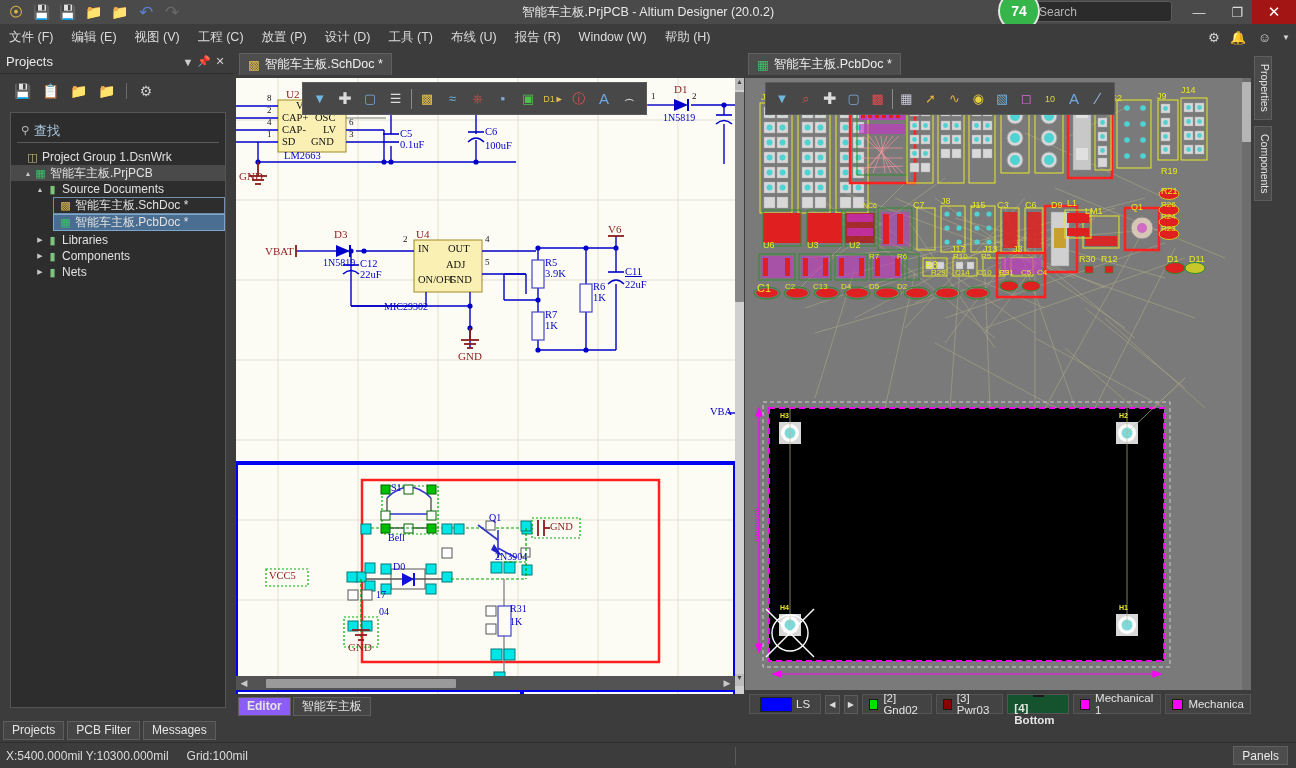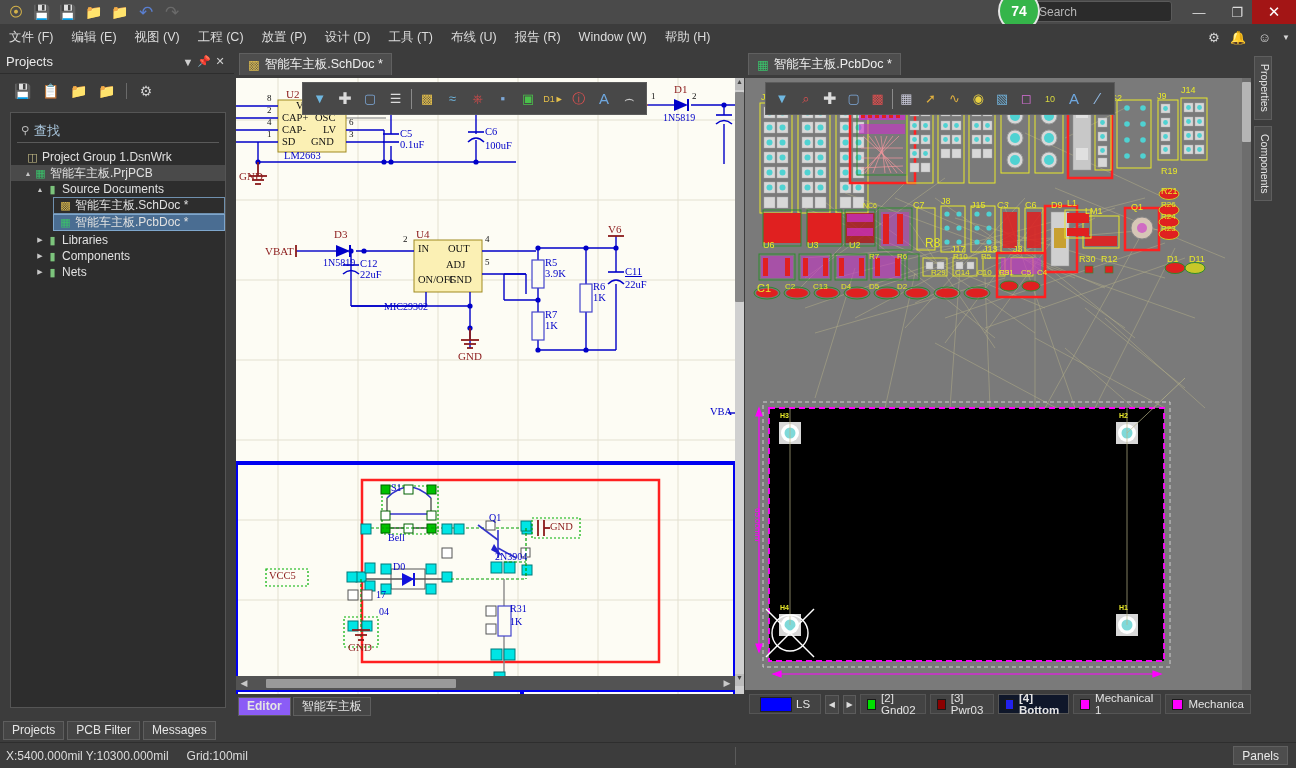--- a/index.html
+++ b/index.html
@@ -86,21 +86,21 @@
     background:#7a7a7a; overflow:hidden; }
   #pcb-vscroll { position:absolute; right:0; top:28px; width:9px; height:612px; background:#6d6d6d; }
   #pcb-toolbar { position:absolute; left:403px; top:32px; width:350px; height:33px;
     background:#484848; border:1px solid #5c5c5c; display:flex; align-items:center;
     justify-content:space-around; padding:0 4px; z-index:6; }
   #layer-bar { position:absolute; left:0; bottom:0; width:506px; height:28px;
     background:#3c3c3c; display:flex; align-items:center; gap:4px; padding-left:4px; }
   .lswatch { width:32px; height:15px; border:1px solid #222; }
   .ltab { display:flex; align-items:center; gap:5px; height:20px; padding:0 6px;
     font-size:11.5px; color:#e4e4e4; border:1px solid #555; background:#434343; }
-  .ltab.active { background:#0f172a; font-weight:bold; }
+  .ltab.active { background:#14532d; font-weight:bold;flex-direction:column; }
   .lchip { width:11px; height:11px; border:1px solid #1a1a1a; }
   .navarrow { width:17px; height:19px; background:#464646; border:1px solid #5c5c5c;
     display:flex; align-items:center; justify-content:center; color:#ddd; font-size:8px; }
 
   
   #right-rail { position:absolute; left:1252px; top:50px; width:22px; height:668px; background:#3c3c3c; }
   .vtab { width:18px; margin:6px 0 0 2px; padding:7px 0; background:#4a4a4a;
     border:1px solid #5e5e5e; color:#e4e4e4; font-size:10.5px;
     writing-mode:vertical-rl; text-align:center; }
 
@@ -127,20 +127,21 @@
 <div id="titlebar">
   <div id="titlebar-icons">
     <span class="tb-ico" style="color:#d4b24a;">⦿</span>
     <span class="tb-ico" style="color:#9aa7d0;">💾</span>
     <span class="tb-ico" style="color:#9aa7d0;">💾</span>
     <span class="tb-ico" style="color:#e0a63c;">📁</span>
     <span class="tb-ico" style="color:#e0a63c;">📁</span>
     <span class="tb-ico" style="color:#5a7fd0;font-size:17px;">↶</span>
     <span class="tb-ico" style="color:#6a6a6a;font-size:17px;">↷</span>
   </div>
+  <div id="title-text">智能车主板.PrjPCB - Altium Designer (20.0.2)</div>
   <div id="search-box">Search</div>
   <div id="badge74">74</div>
   <div class="wbtn" id="btn-min">—</div>
   <div class="wbtn" id="btn-max">❐</div>
   <div class="wbtn" id="btn-close">✕</div>
 </div>
 
 <div id="menubar">
   <span class="menu-item">文件 (F)</span>
   <span class="menu-item">编辑 (E)</span>
@@ -1161,21 +1162,21 @@
       <span class="pcbtext" style="left:416px;top:134px;font-size:8px;">R24</span>
       <span class="pcbtext" style="left:416px;top:146px;font-size:8px;">R23</span>
       <span class="pcbtext" style="left:322px;top:120px;font-size:9px;">L1</span>
       <span class="pcbtext" style="left:334px;top:176px;font-size:9px;">R30</span>
       <span class="pcbtext" style="left:356px;top:176px;font-size:9px;">R12</span>
       <span class="pcbtext" style="left:422px;top:176px;font-size:9px;">D1</span>
       <span class="pcbtext" style="left:444px;top:176px;font-size:9px;">D11</span>
       <span class="pcbtext" style="left:254px;top:190px;font-size:8px;">R31</span>
       <span class="pcbtext" style="left:124px;top:174px;font-size:8px;">R7</span>
       <span class="pcbtext" style="left:152px;top:174px;font-size:8px;">R6</span>
-      <span class="pcbtext" style="left:180px;top:158px;font-size:12px;">R8</span>
+      <span class="pcbtext" style="left:180px;top:182px;font-size:10px;">R8</span>
       <span class="pcbtext" style="left:208px;top:174px;font-size:8px;">R10</span>
       <span class="pcbtext" style="left:236px;top:174px;font-size:8px;">R5</span>
 
       <span class="pcbtext" style="left:35px;top:334px;font-weight:bold;">H3</span>
       <span class="pcbtext" style="left:374px;top:334px;font-weight:bold;">H2</span>
       <span class="pcbtext" style="left:35px;top:526px;font-weight:bold;">H4</span>
       <span class="pcbtext" style="left:374px;top:526px;font-weight:bold;">H1</span>
 
       <span style="position:absolute;left:8px;top:430px;color:#ff00ff;font-size:8px;writing-mode:vertical-rl;font-family:'Liberation Sans',sans-serif;">65.00mm</span>
 

